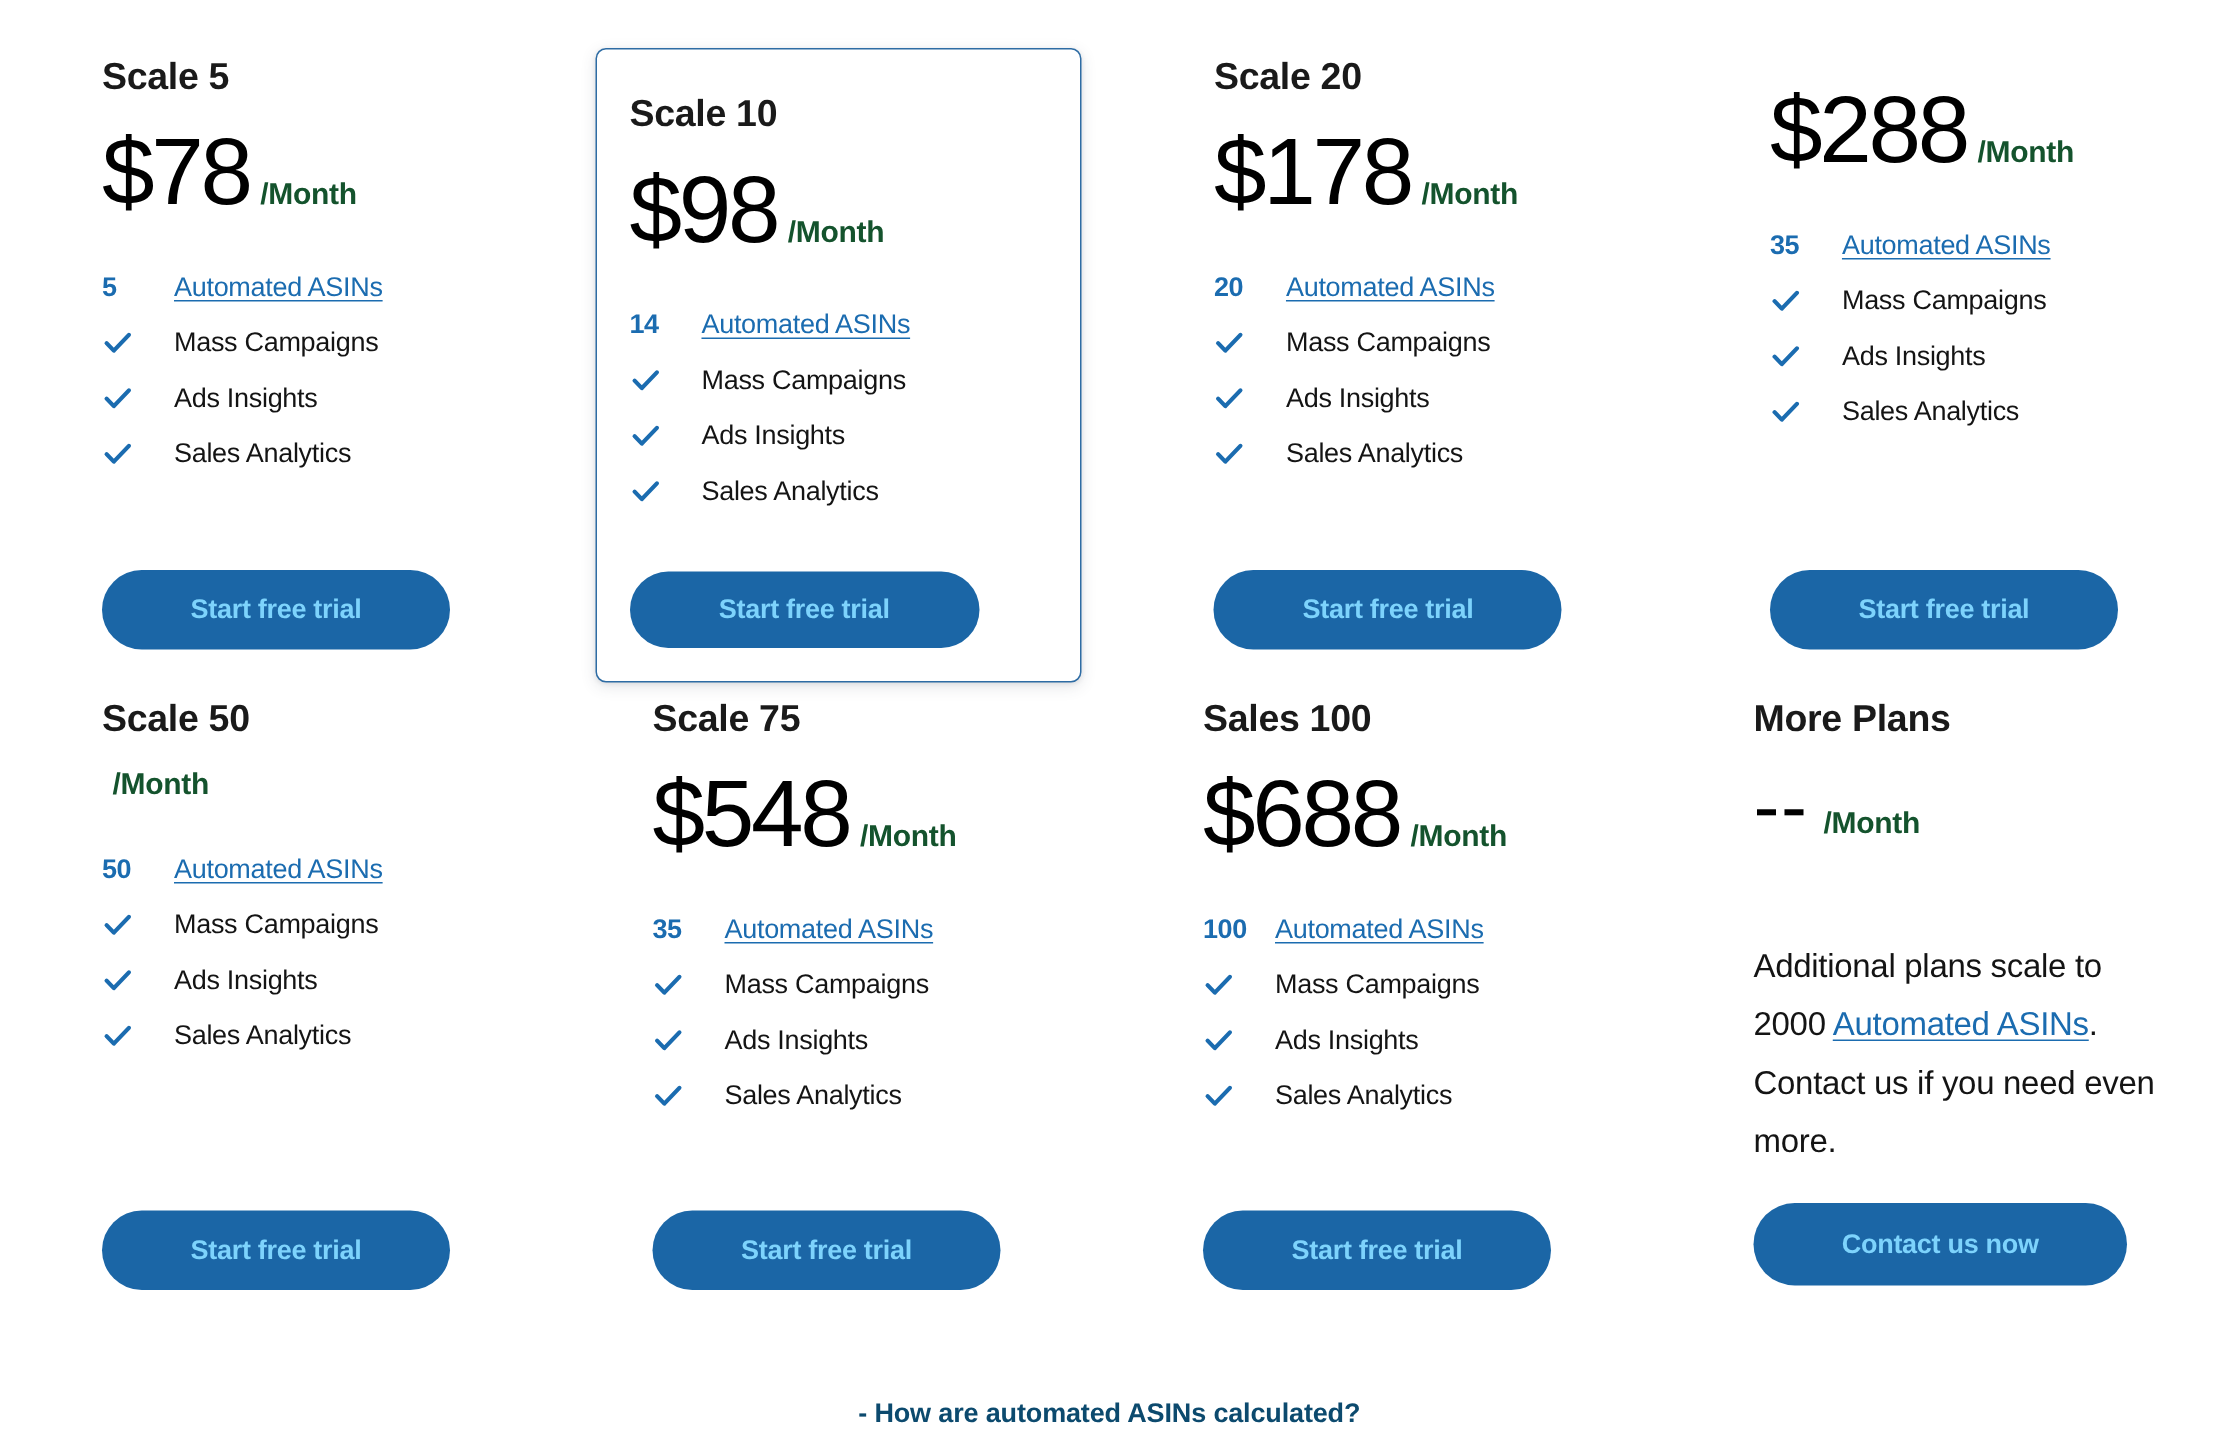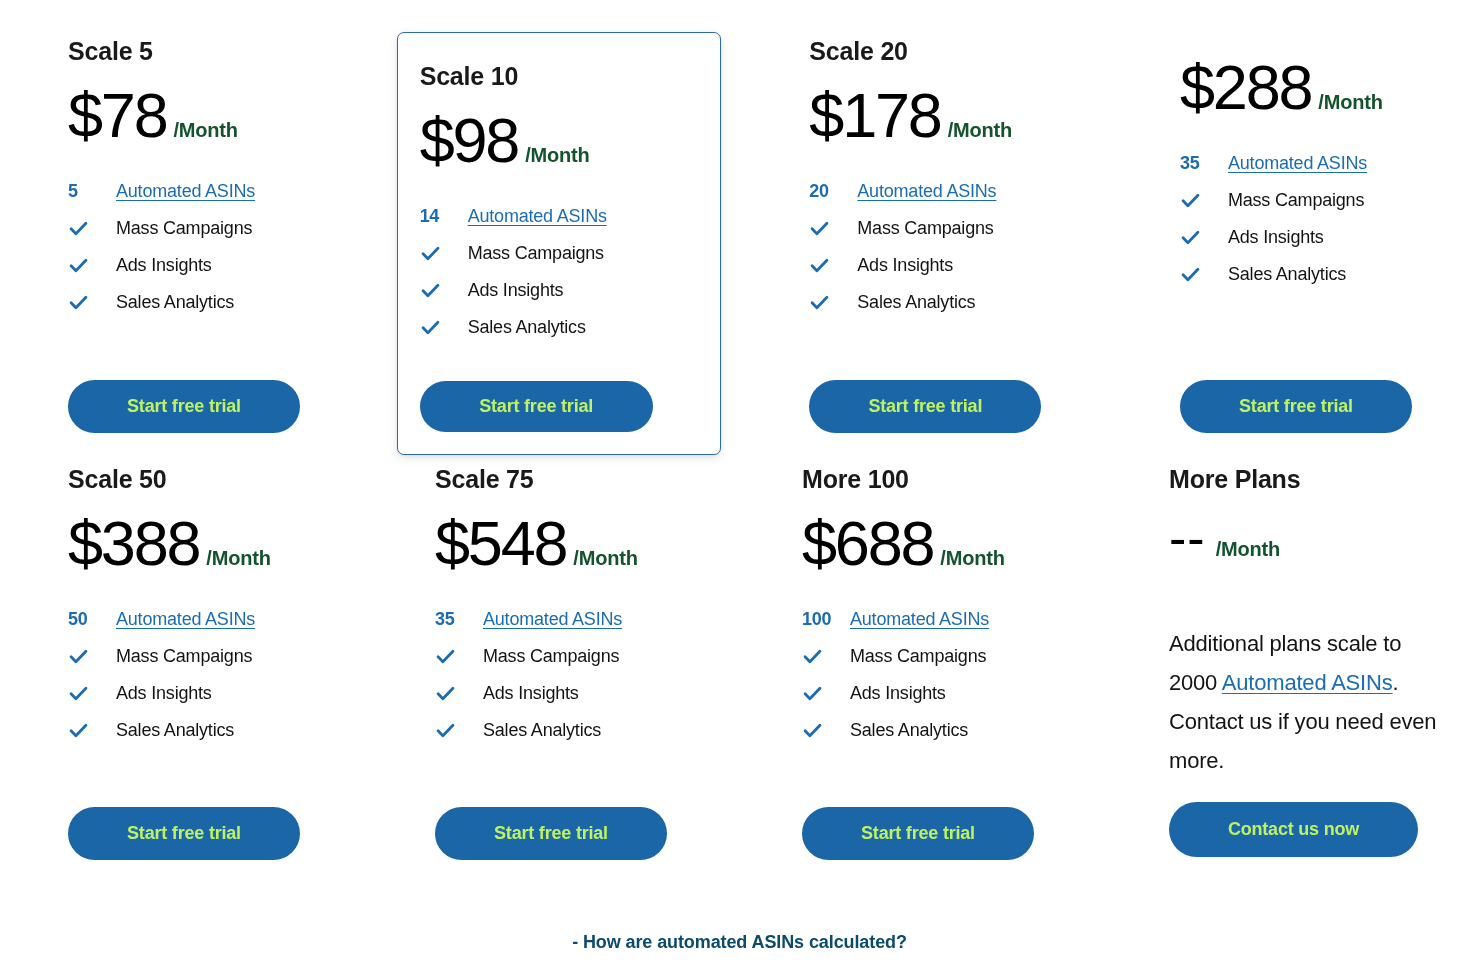--- a/index.html
+++ b/index.html
@@ -170,21 +170,21 @@
     cursor: pointer;
   }
 
   
   .cta {
     position: absolute;
     display: inline-flex;
     align-items: center;
     justify-content: center;
     background: #1b66a6;
-    color: #bef264;
+    color: #7dd3fc;
     border: none;
     border-radius: 999px;
     font-family: "Liberation Sans", sans-serif;
     font-size: 18px;
     font-weight: 700;
     letter-spacing: -0.2px;
     cursor: pointer;
   }
 
   .cta-trial {
@@ -410,21 +410,20 @@
       </div>
 
     </div>
 
     <div class="row row-2">
 
       <div class="col">
         <div class="card">
           <div class="plan-name">Scale 50</div>
           <div class="price-line">
-            <span class="price">$388</span>
             <span class="per">/Month</span>
           </div>
           <ul class="features">
             <li class="feature">
               <span class="feat-lead">
                 <span class="asin-count">50</span>
               </span>
               <span class="feature-label link">Automated ASINs</span>
             </li>
             <li class="feature">
@@ -494,21 +493,21 @@
               </span>
               <span class="feature-label">Sales Analytics</span>
             </li>
           </ul>
           <button class="cta cta-trial">Start free trial</button>
         </div>
       </div>
 
       <div class="col">
         <div class="card">
-          <div class="plan-name">More 100</div>
+          <div class="plan-name">Sales 100</div>
           <div class="price-line">
             <span class="price">$688</span>
             <span class="per">/Month</span>
           </div>
           <ul class="features">
             <li class="feature">
               <span class="feat-lead">
                 <span class="asin-count">100</span>
               </span>
               <span class="feature-label link">Automated ASINs</span>

